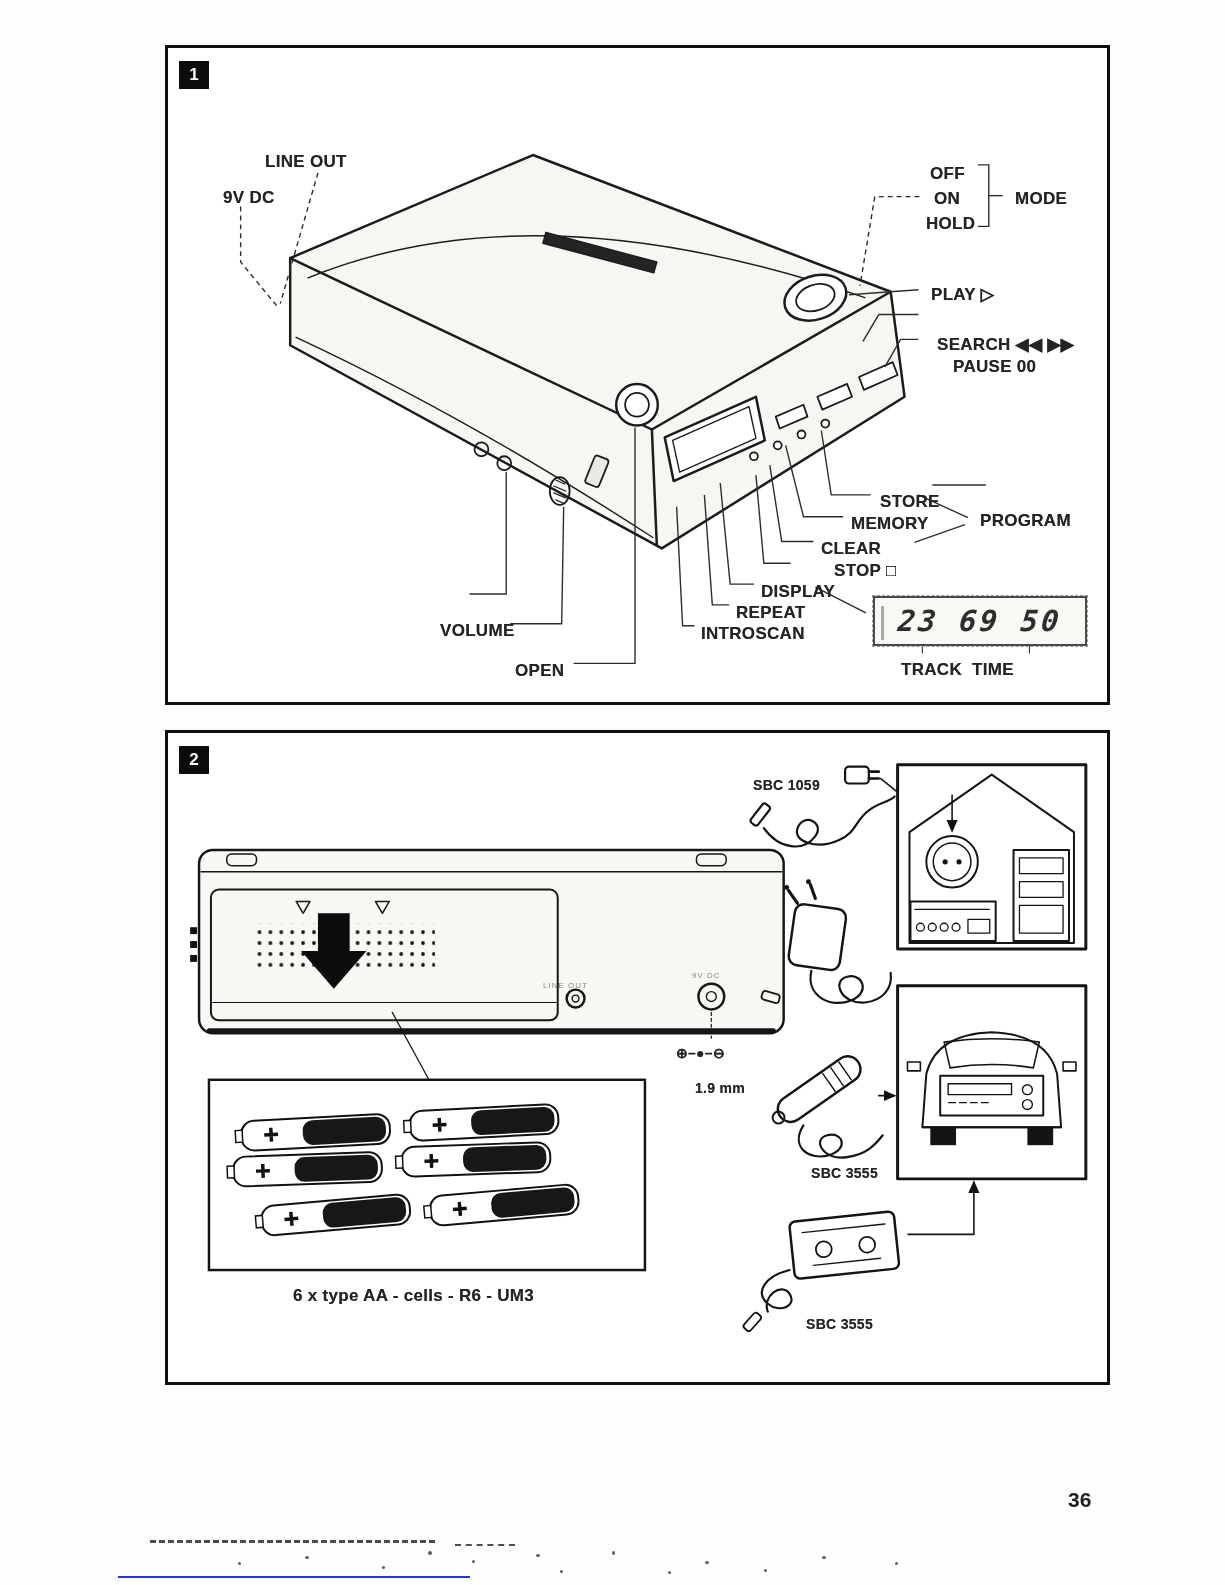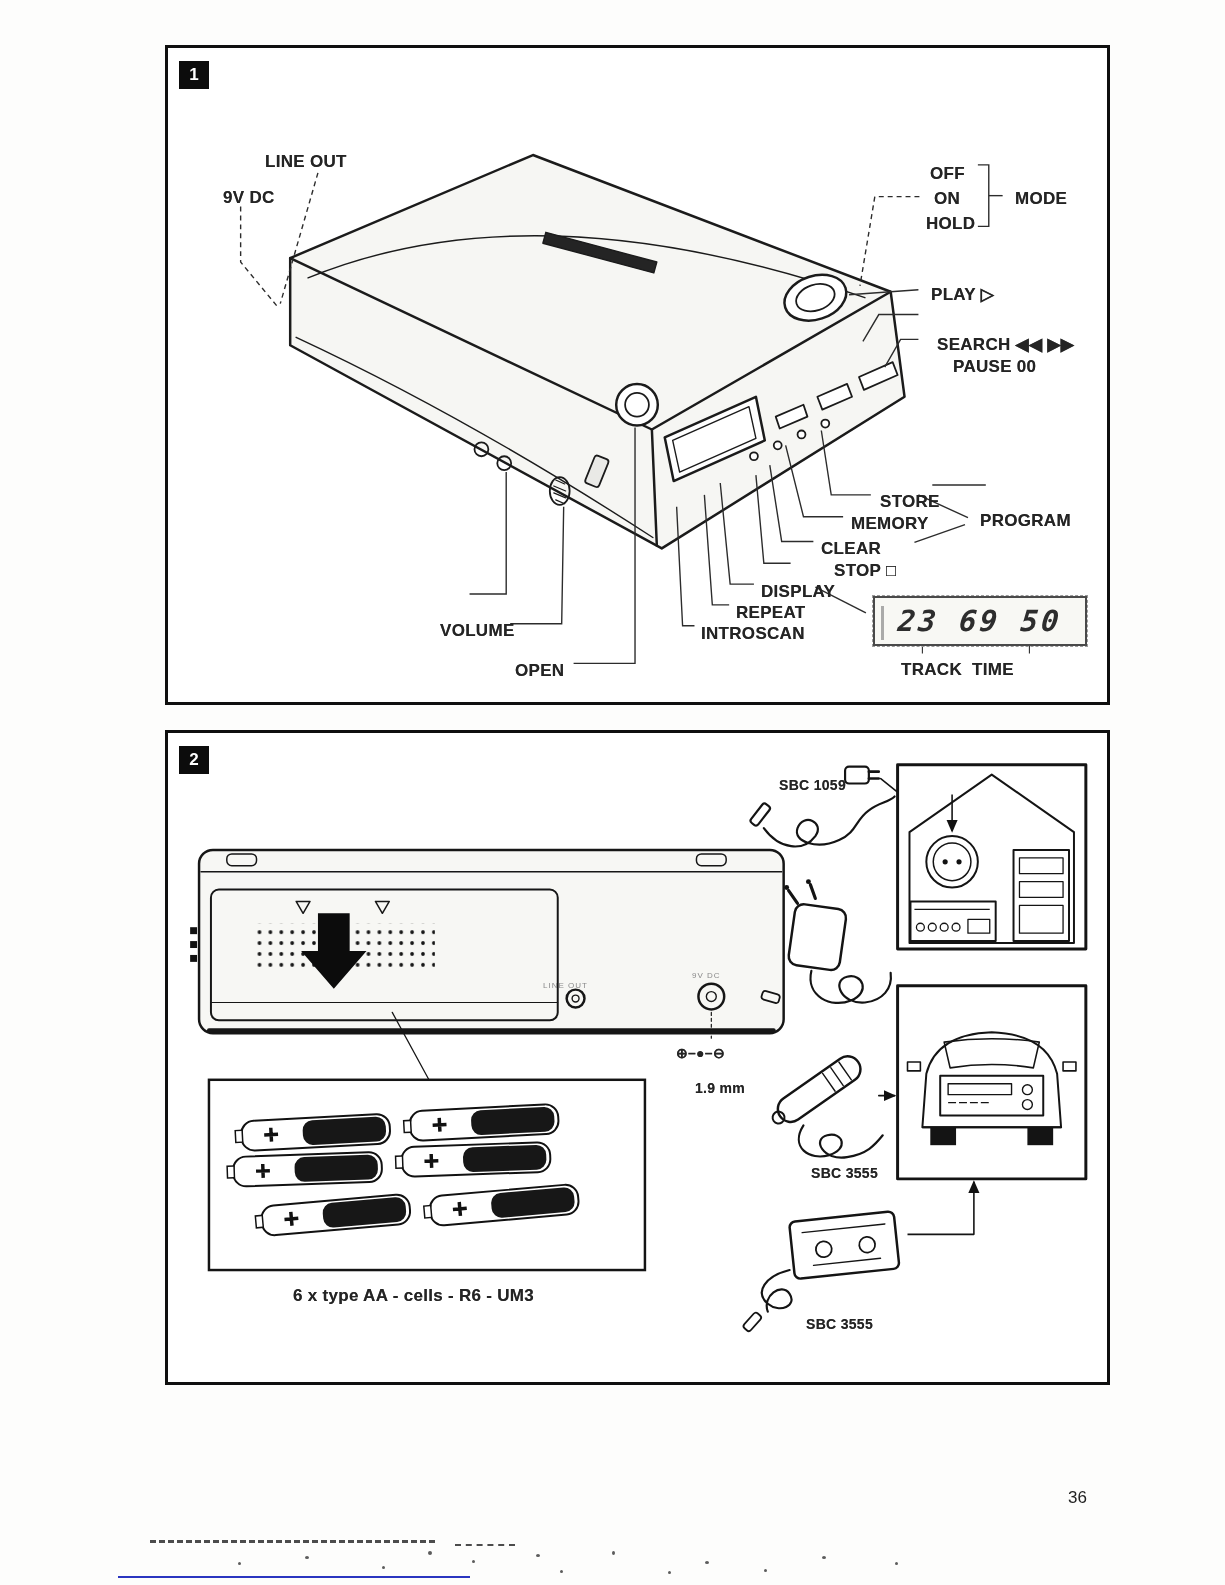--- a/index.html
+++ b/index.html
@@ -31,21 +31,21 @@
     position:absolute; left:705px; top:548px; width:214px; height:50px;
     border:2px solid #4a4a4a; outline:1px dashed #9a9a9a; background:#f8f8f4;
     display:flex; align-items:center; justify-content:center; z-index:4;
   }
   .lcd-text {
     font-family:"DejaVu Sans Mono", monospace; font-weight:bold; font-style:italic;
     font-size:29px; letter-spacing:3px; color:#2d2d2d; transform:skewX(-6deg);
   }
   .lcd-ticks { position:absolute; left:6px; top:8px; width:10px; height:34px;
     border-left:3px solid #777; opacity:.6; }
-  .pageno { position:absolute; left:1068px; top:1488px; font-size:17px; color:#1f1f1f; z-index:4; }
+  .pageno { position:absolute; left:1068px; top:1488px; font-size:21px; color:#1f1f1f; z-index:4;font-weight:bold; }
   .dashline { position:absolute; border-top:3px dashed #4c4c4c; z-index:3; }
   .blueline { position:absolute; height:2px; background:#2b35c0; z-index:3; }
   .speck { position:absolute; background:#5c5c5c; border-radius:50%; z-index:3; }
 </style>
 </head>
 <body>
 
 <div class="page">
 
   <div class="figbox fig1">
@@ -277,21 +277,21 @@
           <circle cx="660" cy="519" r="8" stroke-width="1.8"></circle>
           <circle cx="704" cy="519" r="8" stroke-width="1.8"></circle>
           <path d="M640,500 h84" stroke-width="1.4"></path>
           <path d="M648,534 h68" stroke-width="1.4"></path>
         </g>
         <path d="M626,542 c-24,6 -36,22 -22,34 c12,10 30,2 22,-10 c-8,-12 -28,2 -22,18" stroke-width="2.2"></path>
         <rect x="584" y="584" width="9" height="20" rx="3" transform="rotate(42 588 594)" stroke-width="1.8"></rect>
       </g>
     </svg>
 
-    <div class="lbl thin" style="left:585px; top:44px;margin-left:26px;">SBC 1059</div>
+    <div class="lbl thin" style="left:585px; top:44px;">SBC 1059</div>
     <div class="lbl tiny" style="left:375px; top:248px;">LINE OUT</div>
     <div class="lbl tiny" style="left:524px; top:238px;">9V DC</div>
     <div class="lbl thin" style="left:508px; top:312px;">⊕–●–⊖</div>
     <div class="lbl thin" style="left:527px; top:347px;">1.9 mm</div>
     <div class="lbl thin" style="left:643px; top:432px;">SBC 3555</div>
     <div class="lbl thin" style="left:638px; top:583px;">SBC 3555</div>
     <div class="lbl" style="left:125px; top:553px;">6 x type AA - cells - R6 - UM3</div>
   </div>
 
   <div class="pageno">36</div>

